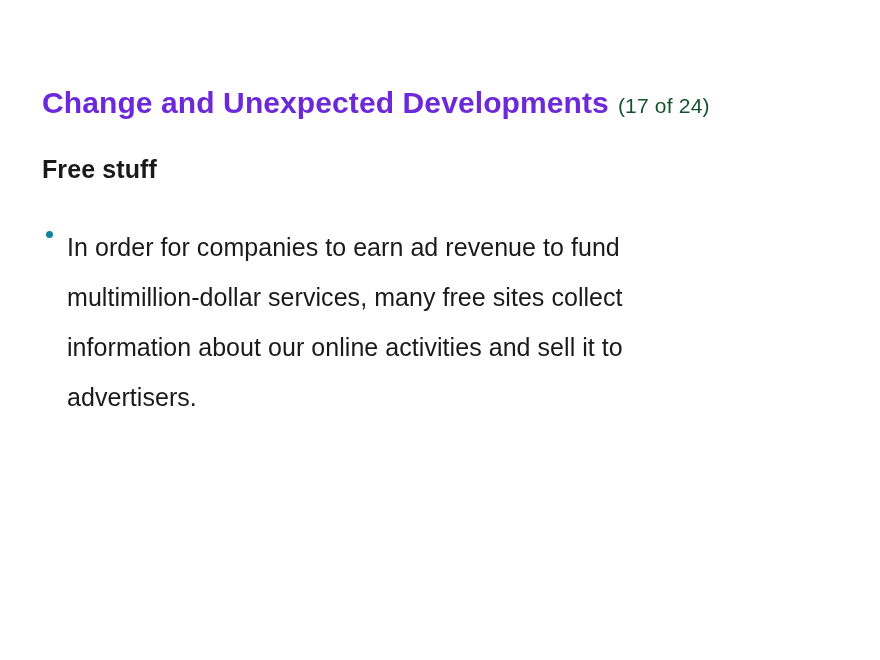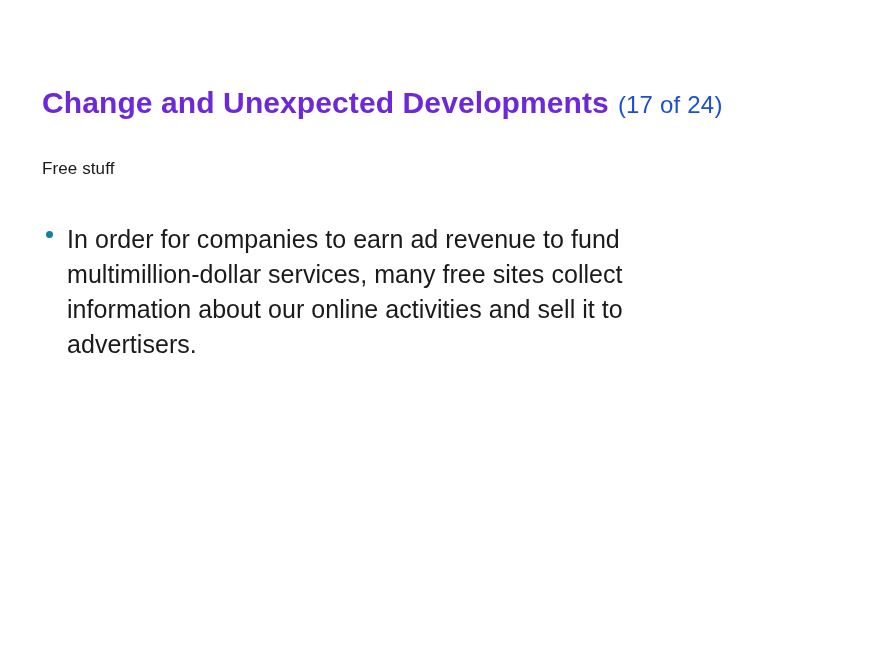--- a/index.html
+++ b/index.html
@@ -32,56 +32,56 @@
     white-space: nowrap;
     line-height: 1.1;
   }
   .title-text {
     font-size: 30px;
     font-weight: bold;
     color: #6d28d9;
     letter-spacing: 0.1px;
   }
   .title-counter {
-    font-size: 24px;
+    font-size: 21px;
     font-weight: normal;
-    color: #1d4ed8;
+    color: #14532d;
     margin-left: 9px;
     letter-spacing: 0.2px;
   }
 
   
   .body-area {
     position: absolute;
     left: 42px;
     top: 152px;
     width: 700px;
   }
 
   .subhead {
-    font-size: 17px;
-    font-weight: normal;
+    font-size: 25px;
+    font-weight: bold;
     color: #1a1a1a;
     line-height: 34px;
     margin: 0 0 18px 0;
     letter-spacing: 0.1px;
   }
 
   .bullet-list {
     list-style: none;
     margin: 0;
     padding: 0;
   }
 
   .bullet-item {
     position: relative;
     padding-left: 25px;
     font-size: 25px;
     color: #1a1a1a;
-    line-height: 35px;
+    line-height: 50px;
     letter-spacing: 0.05px;
     max-width: 660px;
     margin-top: 36px;
   }
 
   .bullet-dot {
     position: absolute;
     left: 4px;
     top: 9px;
     width: 7px;

